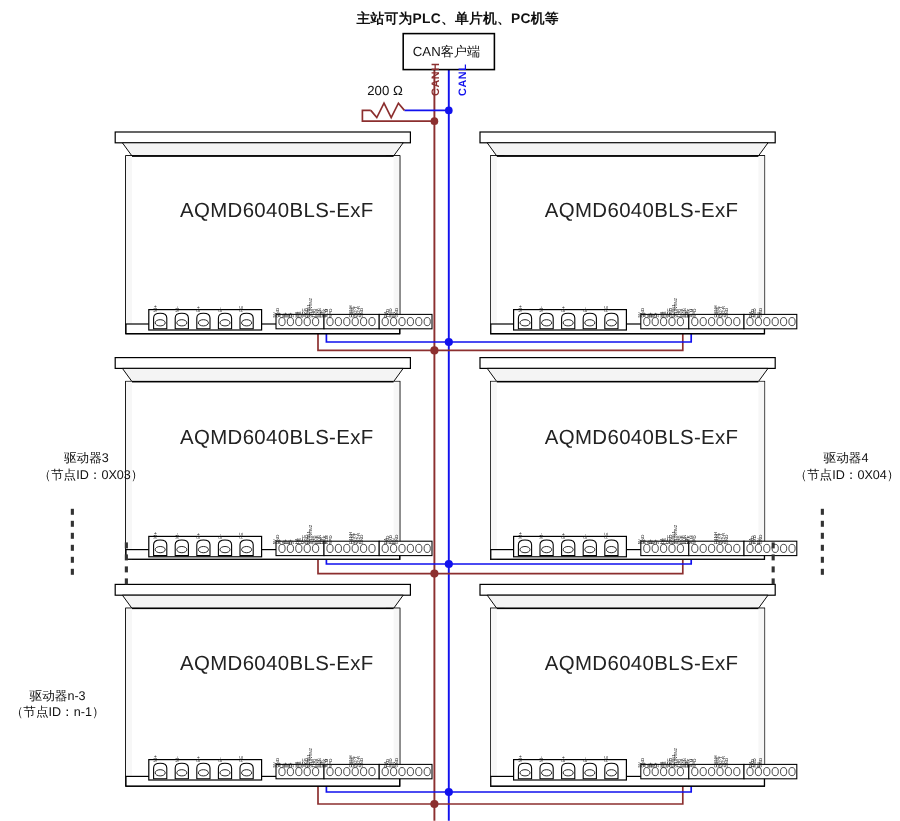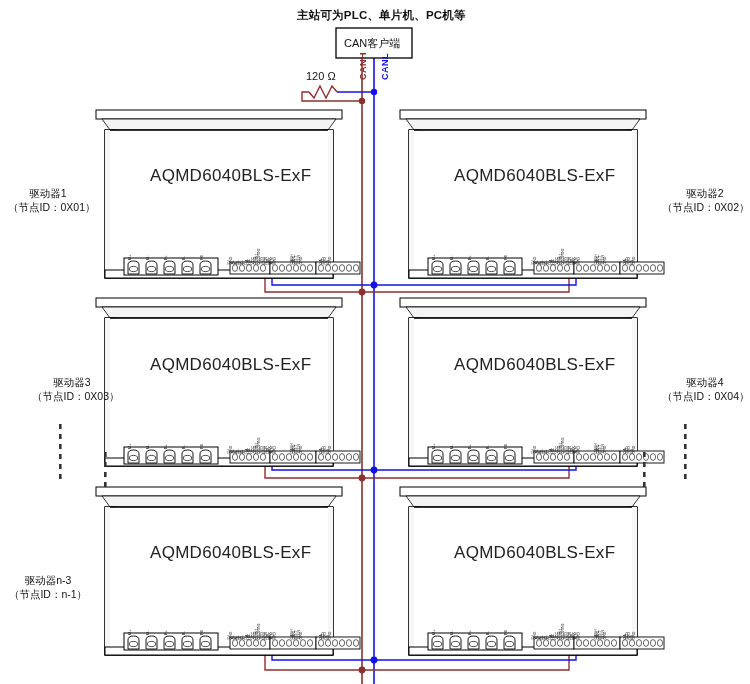--- a/index.html
+++ b/index.html
@@ -229,37 +229,29 @@
   <div class="txt title-note" style="left:297px;top:8px;">主站可为PLC、单片机、PC机等</div>
 
   <svg class="layer">
     <rect x="336" y="28" width="76" height="30" fill="#ffffff" stroke="#000" stroke-width="1.3"></rect>
   </svg>
   <div class="txt master-label" style="left:344px;top:36px;">CAN客户端</div>
 
   <div class="txt bus-name bus-h" style="left:358px;top:80px;transform:rotate(-90deg);">CANH</div>
   <div class="txt bus-name bus-l" style="left:380px;top:80px;transform:rotate(-90deg);">CANL</div>
 
-  <div class="txt res-label" style="left:306px;top:70px;">120 Ω</div>
+  <div class="txt res-label" style="left:306px;top:70px;">200 Ω</div>
 
   <div class="txt dev-title" style="left:150px;top:166px;">AQMD6040BLS-ExF</div>
   <div class="txt dev-title" style="left:454px;top:166px;">AQMD6040BLS-ExF</div>
   <div class="txt dev-title" style="left:150px;top:355px;">AQMD6040BLS-ExF</div>
   <div class="txt dev-title" style="left:454px;top:355px;">AQMD6040BLS-ExF</div>
   <div class="txt dev-title" style="left:150px;top:543px;">AQMD6040BLS-ExF</div>
   <div class="txt dev-title" style="left:454px;top:543px;">AQMD6040BLS-ExF</div>
 
-  <div class="txt side-label" style="left:8px;top:186px;width:80px;">
-    <div>驱动器1</div>
-    <div>（节点ID：0X01）</div>
-  </div>
-  <div class="txt side-label" style="left:662px;top:186px;width:86px;">
-    <div>驱动器2</div>
-    <div>（节点ID：0X02）</div>
-  </div>
   <div class="txt side-label" style="left:8px;top:375px;width:80px;margin-left:24px;">
     <div>驱动器3</div>
     <div>（节点ID：0X03）</div>
   </div>
   <div class="txt side-label" style="left:662px;top:375px;width:86px;">
     <div>驱动器4</div>
     <div>（节点ID：0X04）</div>
   </div>
   <div class="txt side-label" style="left:4px;top:573px;width:88px;">
     <div>驱动器n-3</div>

